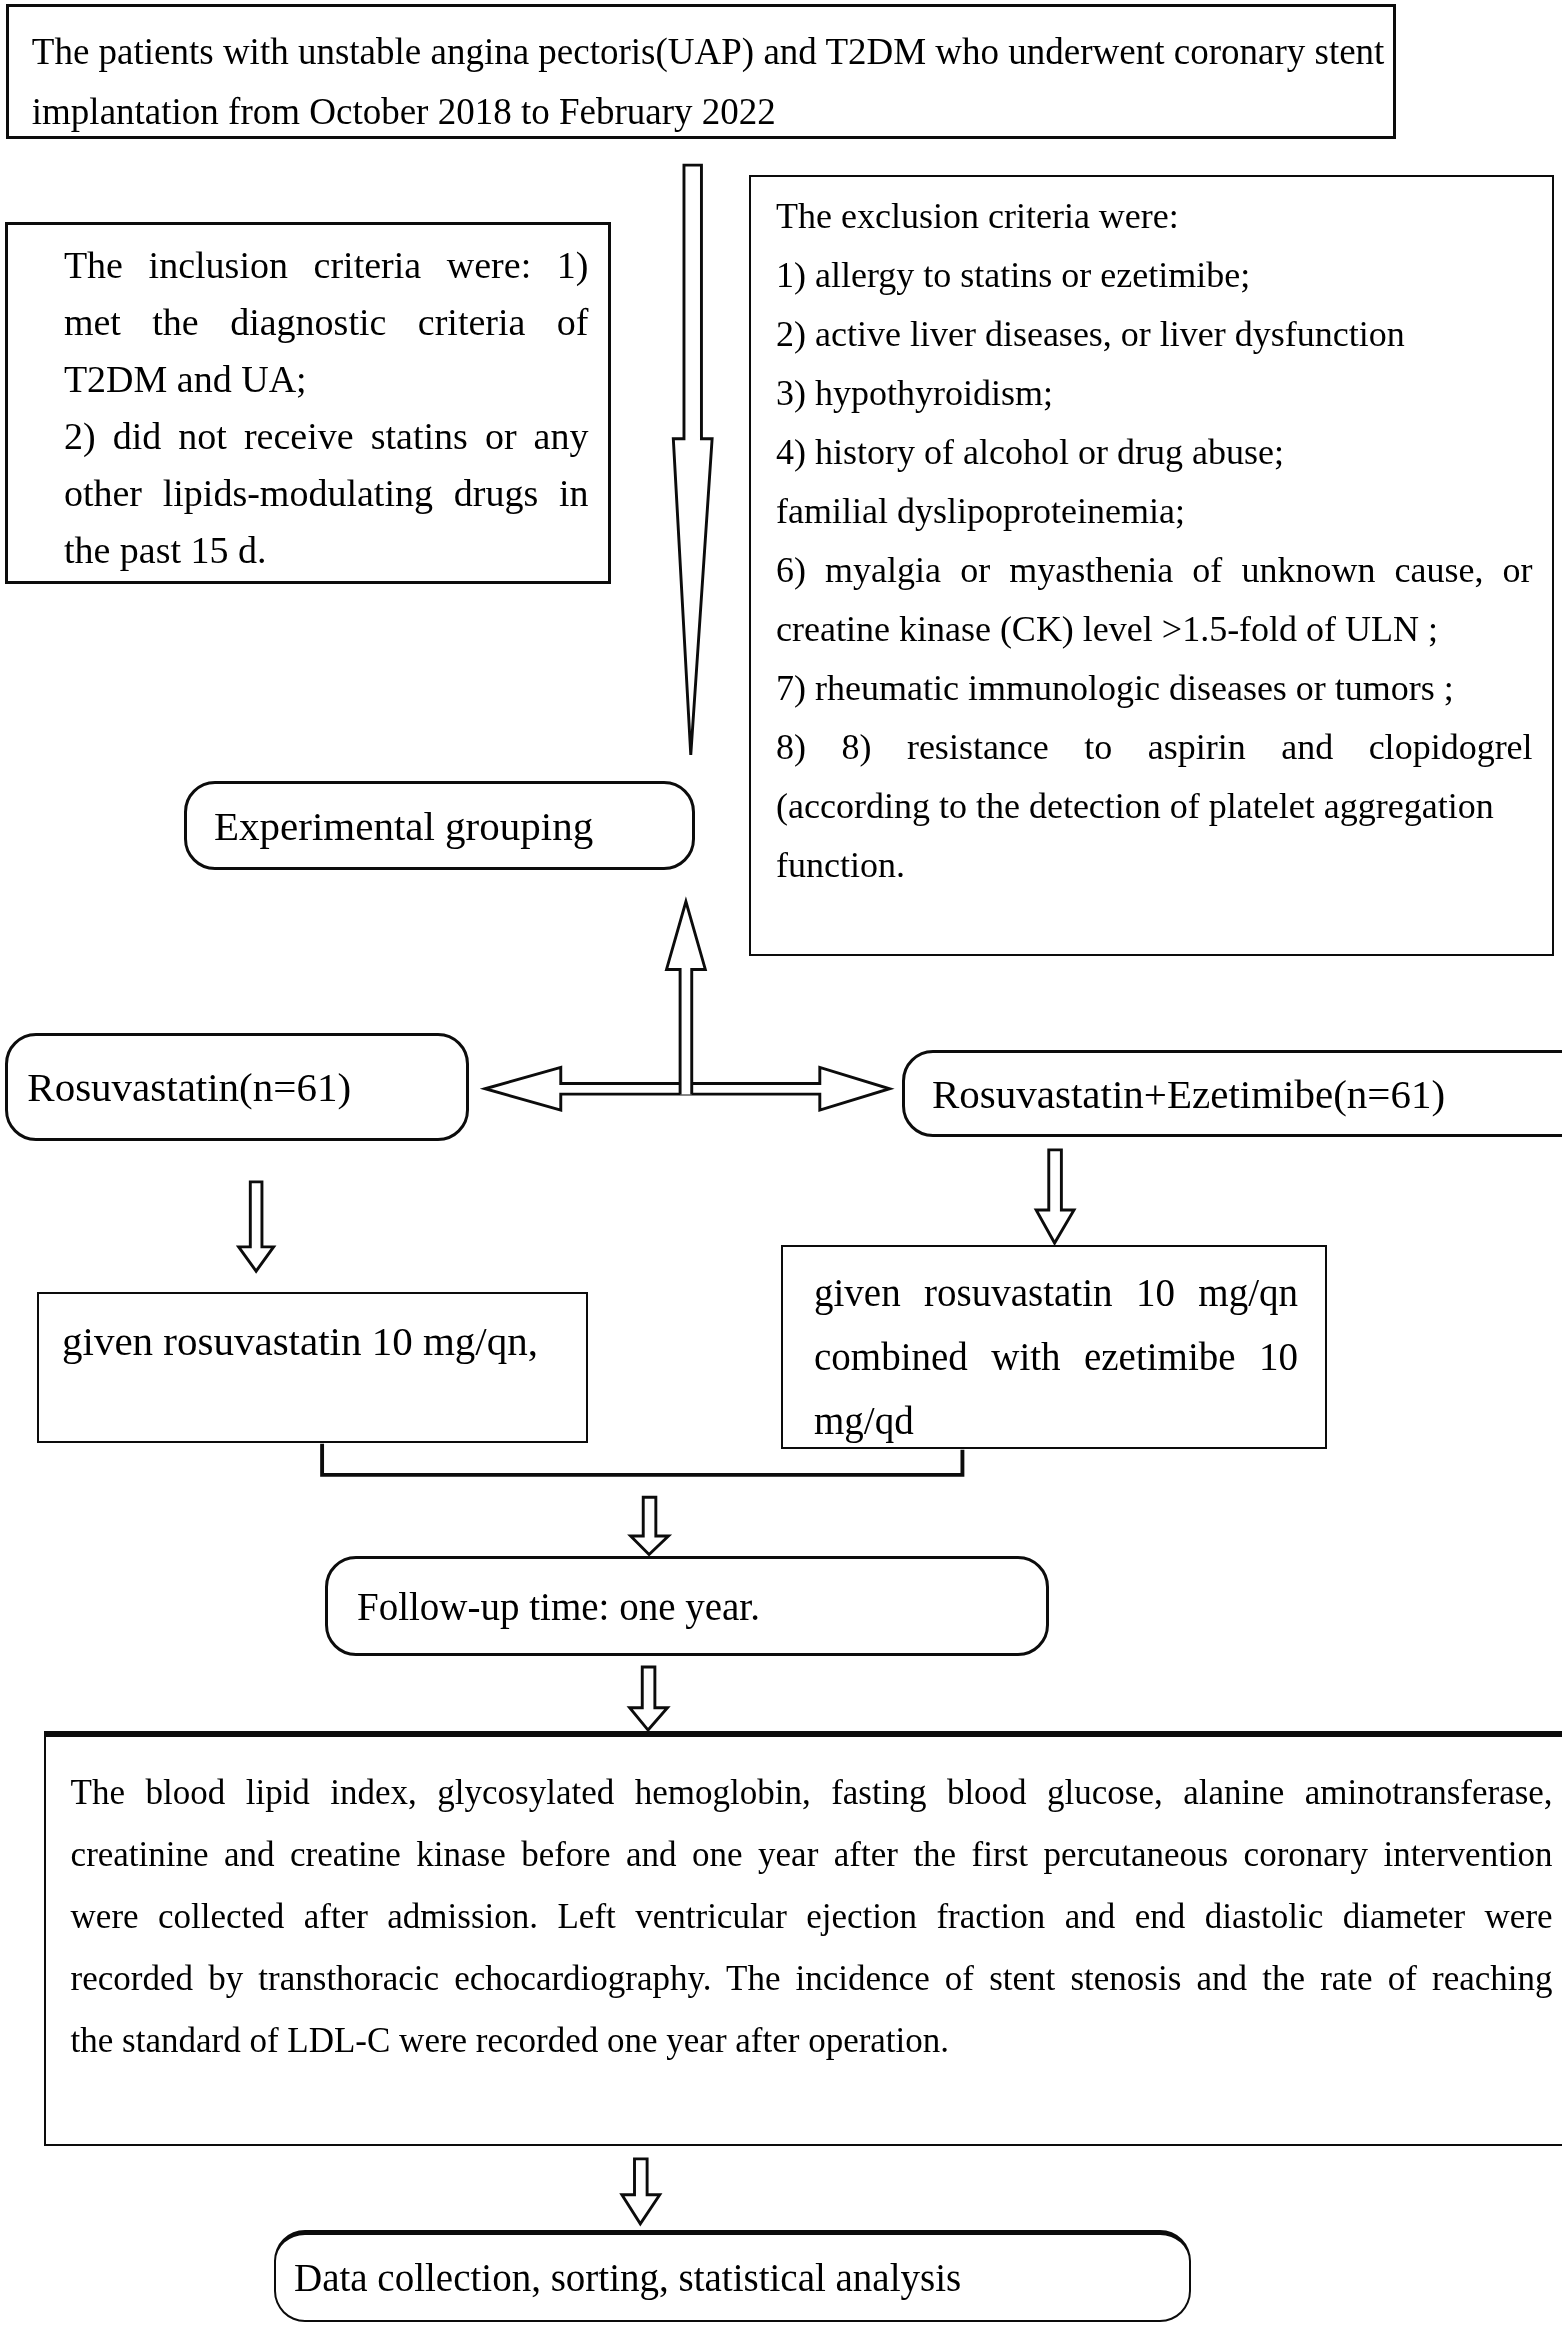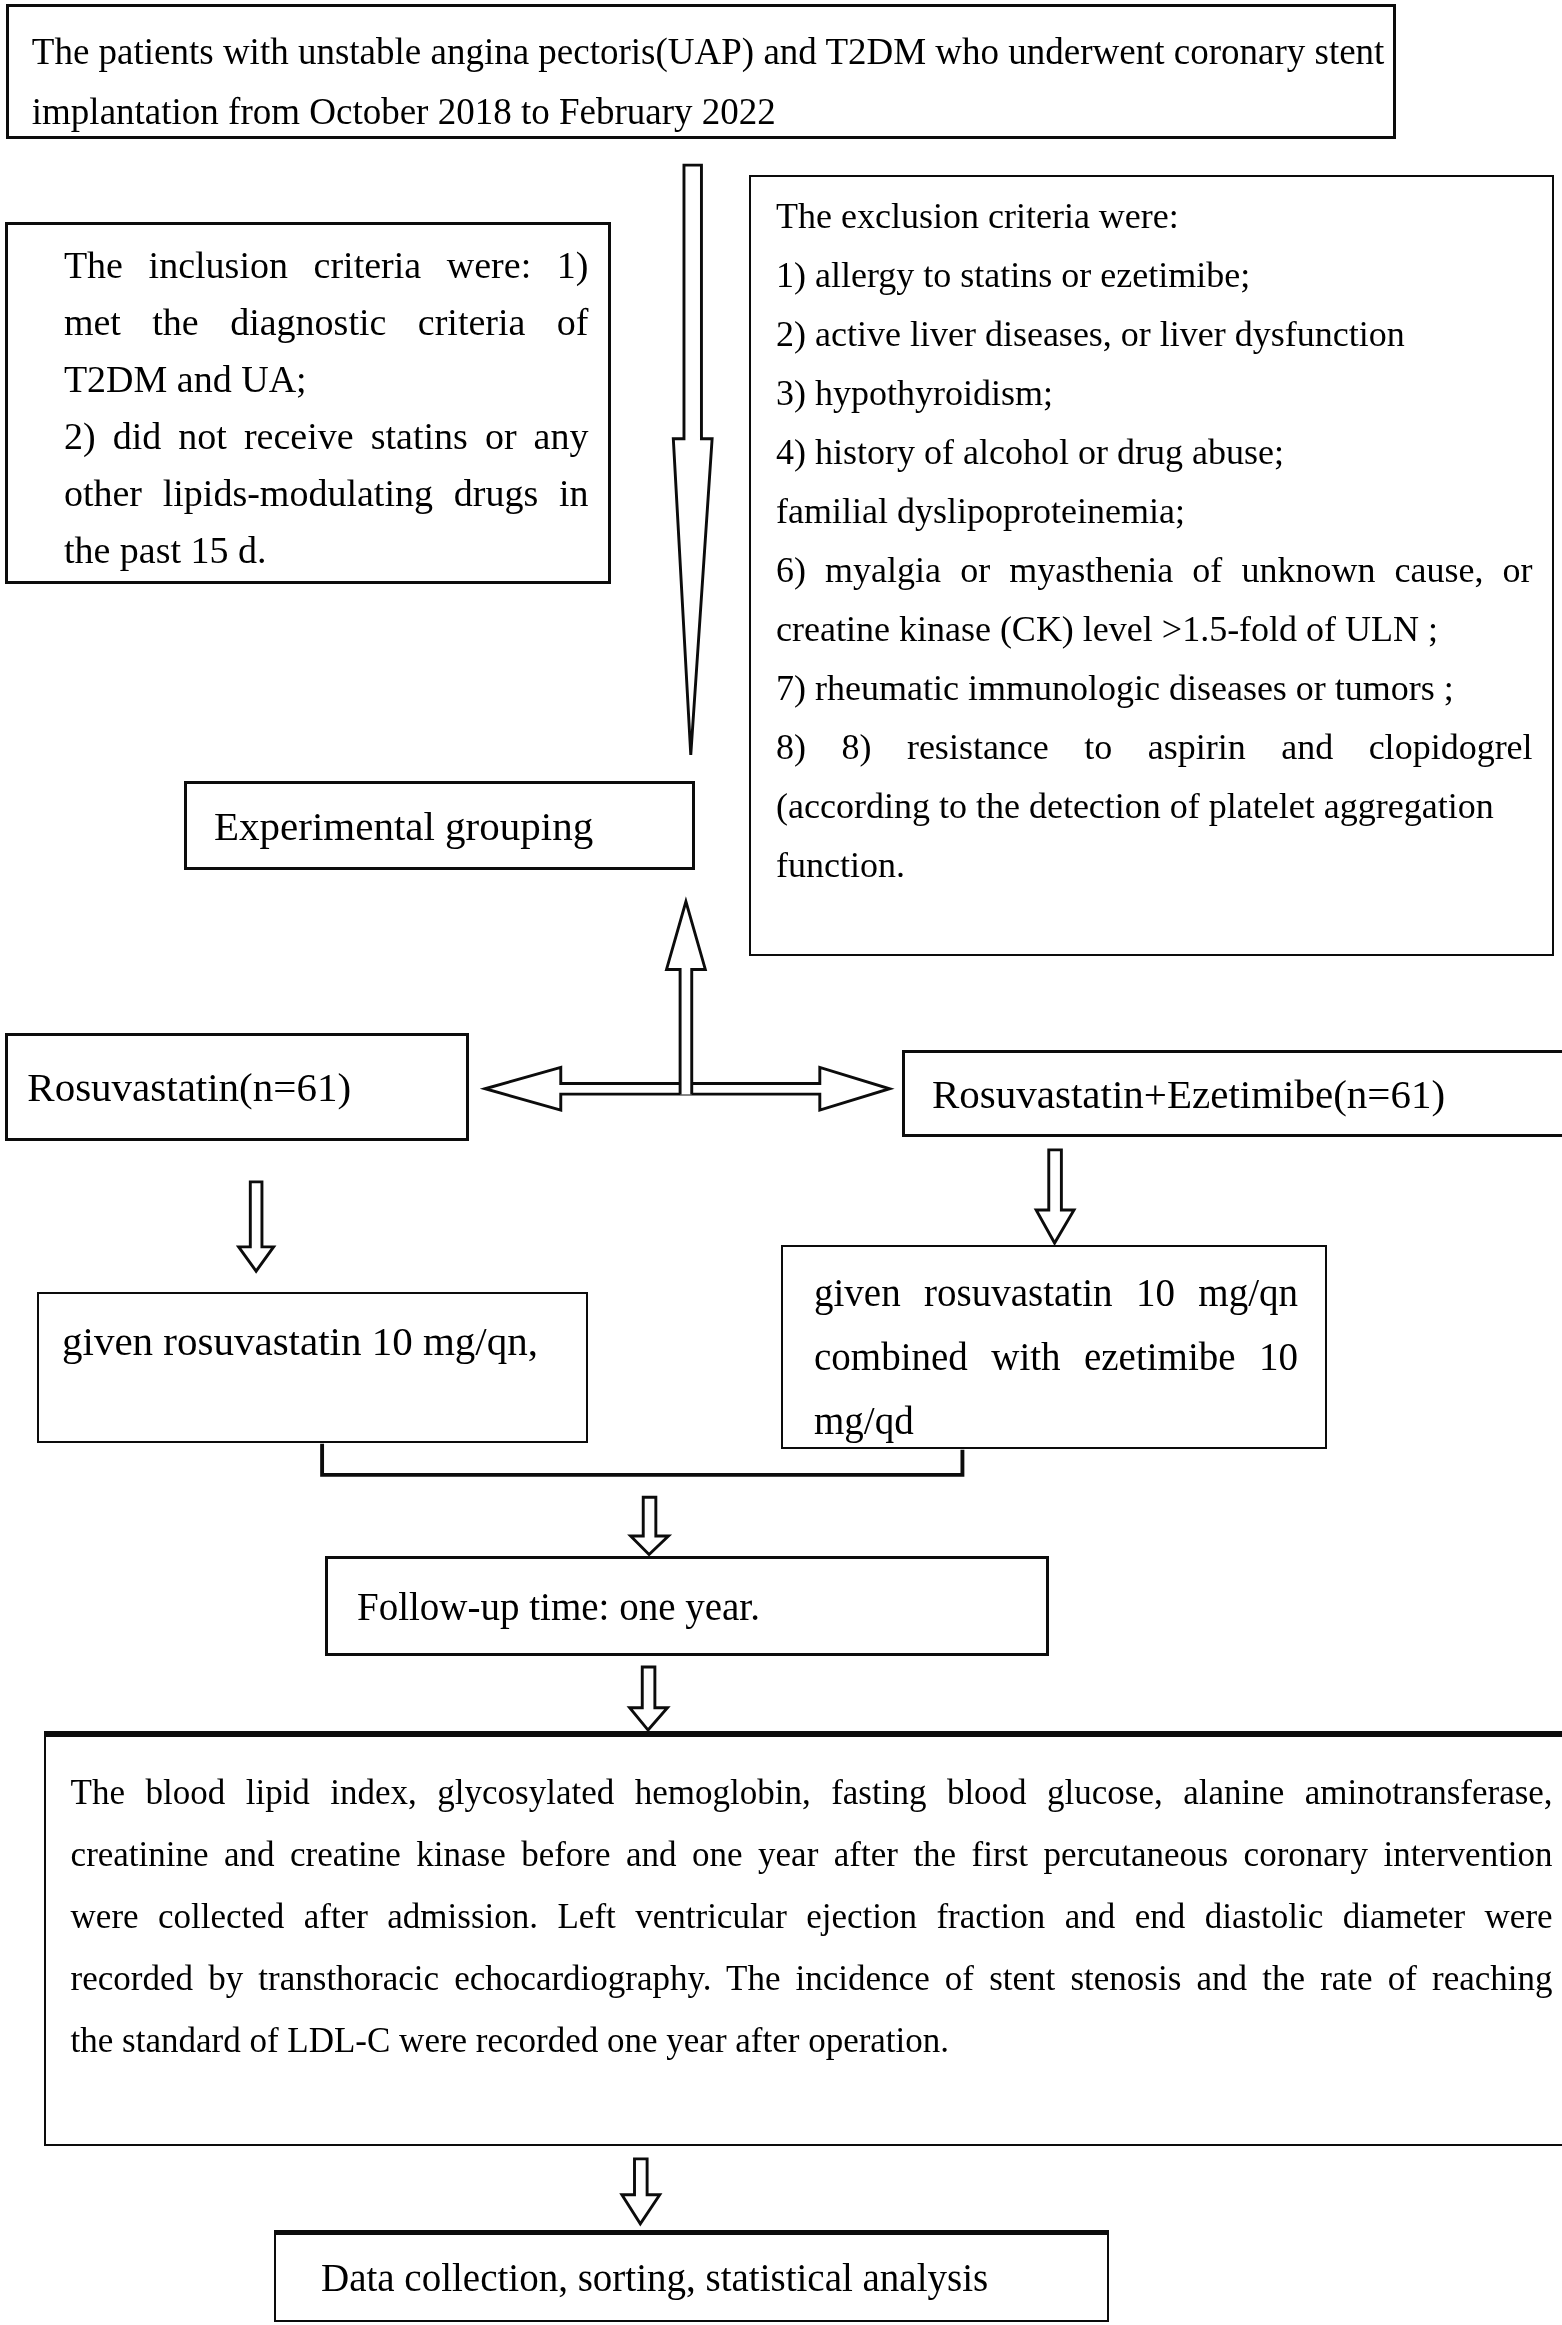--- a/index.html
+++ b/index.html
@@ -5,35 +5,35 @@
   html,body{margin:0;padding:0;background:#ffffff;}
   body{
     width:1562px;height:2325px;position:relative;overflow:hidden;
     font-family:"Liberation Serif","DejaVu Serif",serif;color:#000;
   }
   .node{
     position:absolute;box-sizing:border-box;background:#ffffff;
     border:2.9px solid #0c0c0c;z-index:2;
   }
   .b4{border-width:3.9px;}
-  .vcenter{display:flex;align-items:center;}
+  .vcenter{display:flex;align-items:center;border-radius:31px;}
   .tline{white-space:nowrap;}
   .tline.just{text-align:justify;text-align-last:justify;white-space:normal;}
   
   #title-box{left:5.8px;top:3.9px;width:1390px;height:135px;padding:15.5px 21.3px 0 23px;font-size:37px;line-height:60px;}
   #inclusion-box{left:4.9px;top:222px;width:606px;height:362px;padding:11.6px 19.4px 0 56px;font-size:38px;line-height:57px;}
   #exclusion-box{left:749px;top:175px;width:805px;height:781px;padding:9.7px 19.4px 0 25px;font-size:36px;line-height:59px;}
   #experimental-box{left:184px;top:781px;width:511px;height:89px;padding-left:27px;font-size:41px;}
   #group-left-box{left:4.9px;top:1033px;width:464px;height:108px;padding-left:19.4px;font-size:41px;}
   #group-right-box{left:902px;top:1050px;width:716px;height:87px;padding-left:27px;font-size:41px;}
   #treat-left-box{left:29px;top:1292px;width:551px;height:151px;padding:23px 17.5px 0 23px;font-size:41px;margin-left:8px;}
   #treat-right-box{left:781px;top:1245px;width:546px;height:204px;padding:13.6px 27px 0 31px;font-size:39px;line-height:64px;}
   #followup-box{left:325px;top:1556px;width:724px;height:100px;padding-left:29px;font-size:39px;}
   #outcomes-box{left:11.6px;top:1731px;width:1536px;height:415px;border-top-width:6.8px;padding:25px 25px 0 25px;font-size:35px;line-height:62px;margin-left:32px;}
-  #analysis-box{left:274px;top:2230px;width:835px;height:92px;border-top-width:5.8px;padding-left:45px;font-size:39px;}
+  #analysis-box{left:274px;top:2230px;width:917px;height:92px;border-top-width:5.8px;padding-left:18px;font-size:39px;}
   
   #connectors{position:absolute;left:0;top:0;z-index:3;pointer-events:none;}
   #connectors .hollow{fill:#ffffff;stroke:#0c0c0c;stroke-width:3;stroke-linejoin:miter;}
   #connectors .wire{fill:none;stroke:#0c0c0c;stroke-width:4;}
 </style>
 </head>
 <body>
 
 <div class="node b4" id="title-box">
     <div class="tline">The patients with unstable angina pectoris(UAP) and T2DM who underwent coronary stent</div>

